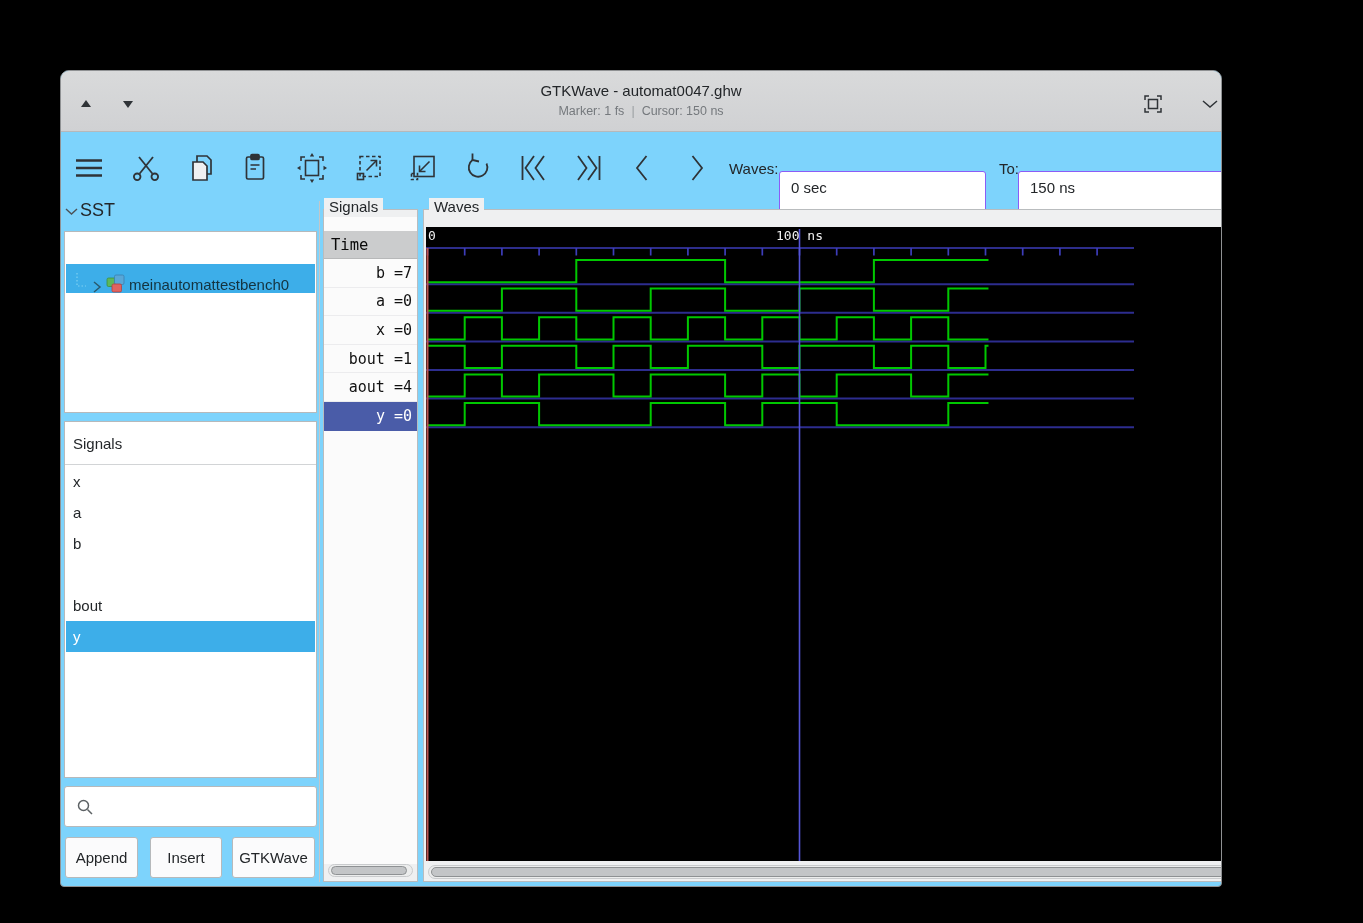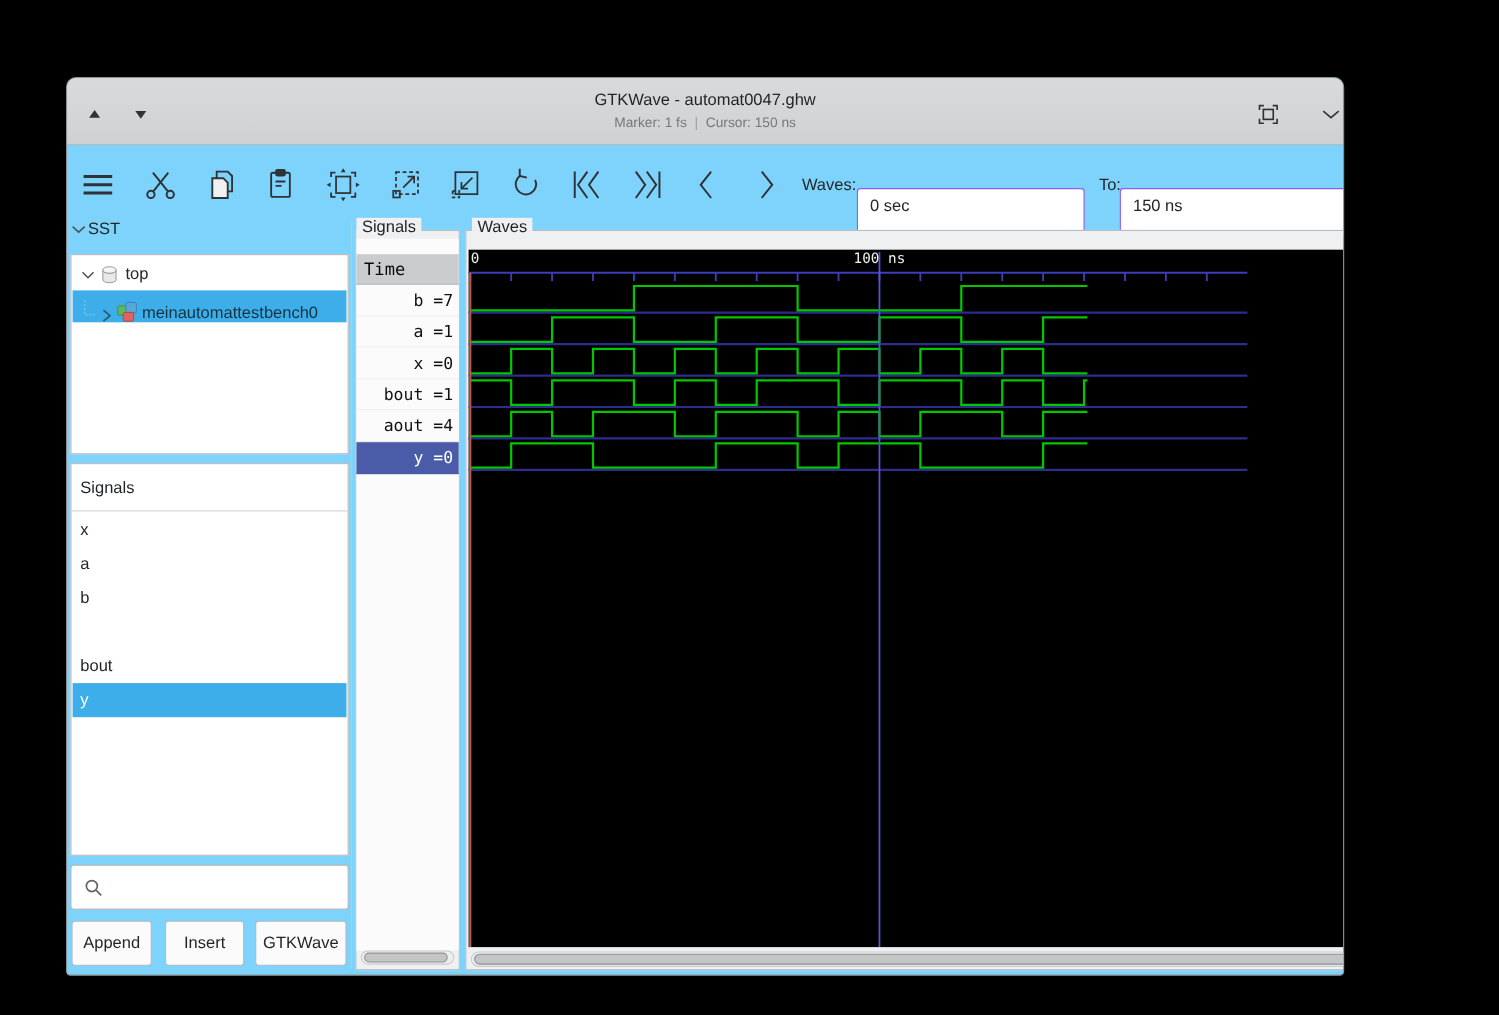--- a/index.html
+++ b/index.html
@@ -18,21 +18,21 @@
   .tool{position:absolute;top:79px;width:36px;height:36px;display:flex;align-items:center;justify-content:center;}
   .tool svg{display:block;}
   .tb-label{position:absolute;top:89px;font-size:15px;color:#232629;}
   .tb-input{position:absolute;top:75px;height:45px;box-sizing:border-box;background:#fff;border:1px solid #8b5cf6;
             border-radius:3px;font-size:15px;color:#232629;padding:0 0 12px 11px;font-family:"Liberation Sans",sans-serif;margin-top:25px;}
   
   .white-box{position:absolute;background:#fff;border:1px solid #b6b9bb;box-sizing:border-box;}
   .frame{position:absolute;border:1px solid #b9bcbe;box-sizing:border-box;background:#eff0f1;}
   .frame-label{position:absolute;top:127px;font-size:15px;color:#232629;background:#eff0f1;padding:0 5px;z-index:3;}
   
-  #sst-header{position:absolute;left:4px;top:129px;font-size:15px;color:#232629;}
+  #sst-header{position:absolute;left:4px;top:129px;font-size:18px;color:#232629;}
   .tree-row{position:absolute;left:1px;right:1px;height:29px;display:flex;align-items:center;font-size:15px;}
   .tree-row.selected{background:#3daee9;color:#14333f;align-items:flex-end;}
   
   .list-item{position:absolute;left:1px;right:1px;height:31px;display:flex;align-items:center;
              padding-left:7px;font-size:15px;color:#232629;}
   .list-item.selected{background:#3daee9;color:#fff;}
   .btn{position:absolute;top:766px;height:41px;background:#fbfbfc;border:1px solid #b6b9bb;border-radius:3px;
        box-sizing:border-box;display:flex;align-items:center;justify-content:center;font-size:15px;color:#232629;}
   
   .sig-row{position:absolute;left:0;right:0;height:28.6px;display:flex;align-items:center;justify-content:flex-end;
@@ -221,32 +221,20 @@
         </svg>
   </div>
 
   <div id="sst-header">
     <svg width="13" height="9" style="margin-right:2px">
           <polyline points="1,2 6.5,7 12,2" fill="none" stroke="#4d5256" stroke-width="1.4"></polyline>
         </svg><span>SST</span>
   </div>
 
   <div class="white-box" style="left:3px;top:160px;width:253px;height:182px">
-    <div class="tree-row" style="top:3px">
-      <svg width="12" height="8" style="margin:0 5px 0 8px">
-            <polyline points="1,1.5 6,6.5 11,1.5" fill="none" stroke="#4d5256" stroke-width="1.4"></polyline>
-          </svg>
-      <svg width="17" height="18" style="margin-right:6px">
-        <g stroke="#9aa0a3" stroke-width="1">
-          <path d="M2.5 4.5 V13 A 6 3 0 0 0 14.5 13 V4.5" fill="#e6e8e9"></path>
-          <ellipse cx="8.5" cy="4.5" rx="6" ry="3" fill="#f4f5f6"></ellipse>
-        </g>
-      </svg>
-      <span>top</span>
-    </div>
     <div class="tree-row selected" style="top:32px">
       <svg width="16" height="20" style="margin-left:6px">
         <path d="M5 0 V13 H14" fill="none" stroke="#7fd0f2" stroke-width="1.2" stroke-dasharray="1.5,2"></path>
       </svg>
       <svg width="10" height="12" style="margin:0 4px">
             <polyline points="2,1 8,6 2,11" fill="none" stroke="#2a5a6e" stroke-width="1.5"></polyline>
           </svg>
       <svg width="19" height="19" style="margin-right:4px">
         <rect x="1" y="4" width="8.5" height="8.5" rx="1.5" fill="#5cb85c" stroke="#3e8f3e" stroke-width="0.8"></rect>
         <rect x="8.5" y="1" width="9.5" height="9.5" rx="1.5" fill="#58a7d8" stroke="#3a7fae" stroke-width="0.8"></rect>
@@ -284,21 +272,21 @@
       </div>
 
   <div class="vline" style="left:258px;top:130px;height:681px"></div>
 
   <div class="frame" style="left:262px;top:138px;width:95px;height:673px"></div>
   <div class="frame-label" style="left:263px">Signals</div>
   <div style="position:absolute;left:263px;top:146px;width:93px;height:647px;background:#fbfbfb;">
     <div style="position:relative;left:0;top:14px;width:100%;height:220px">
       <div id="time-header">Time</div>
       <div class="sig-row" style="top:28px">b =7</div>
-      <div class="sig-row" style="top:56.6px">a =1</div>
+      <div class="sig-row" style="top:56.6px">a =0</div>
       <div class="sig-row" style="top:85.2px">x =0</div>
       <div class="sig-row" style="top:113.8px">bout =1</div>
       <div class="sig-row" style="top:142.4px">aout =4</div>
       <div class="sig-row selected" style="top:171px">y =0</div>
     </div>
   </div>
   <div class="hscroll" style="left:267px;top:793px;width:85px;height:13px">
     <div class="handle" style="left:2px;width:76px"></div>
   </div>
 

